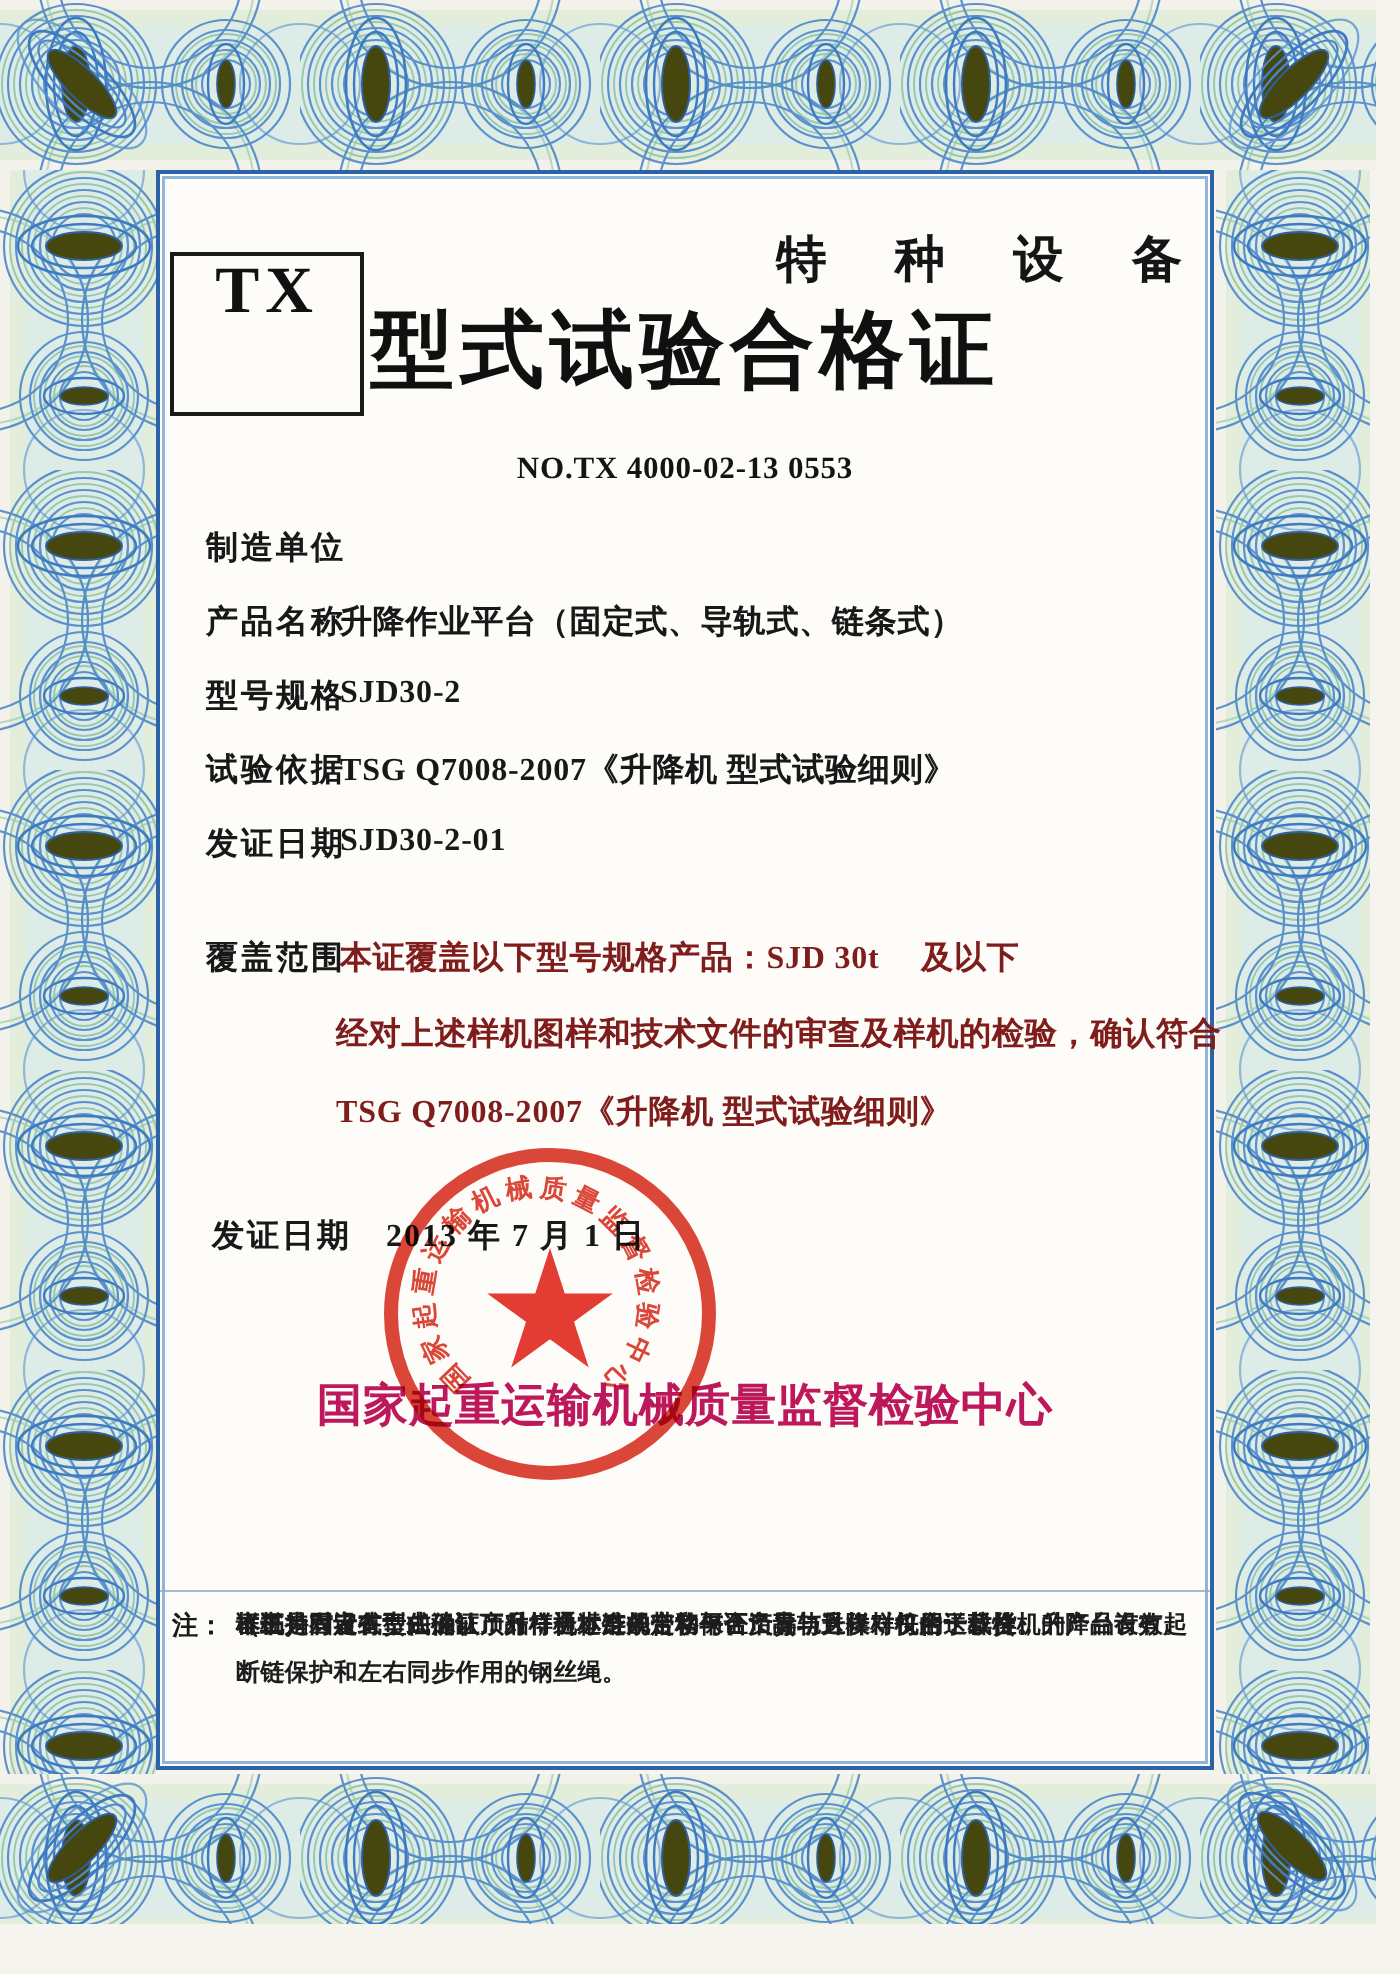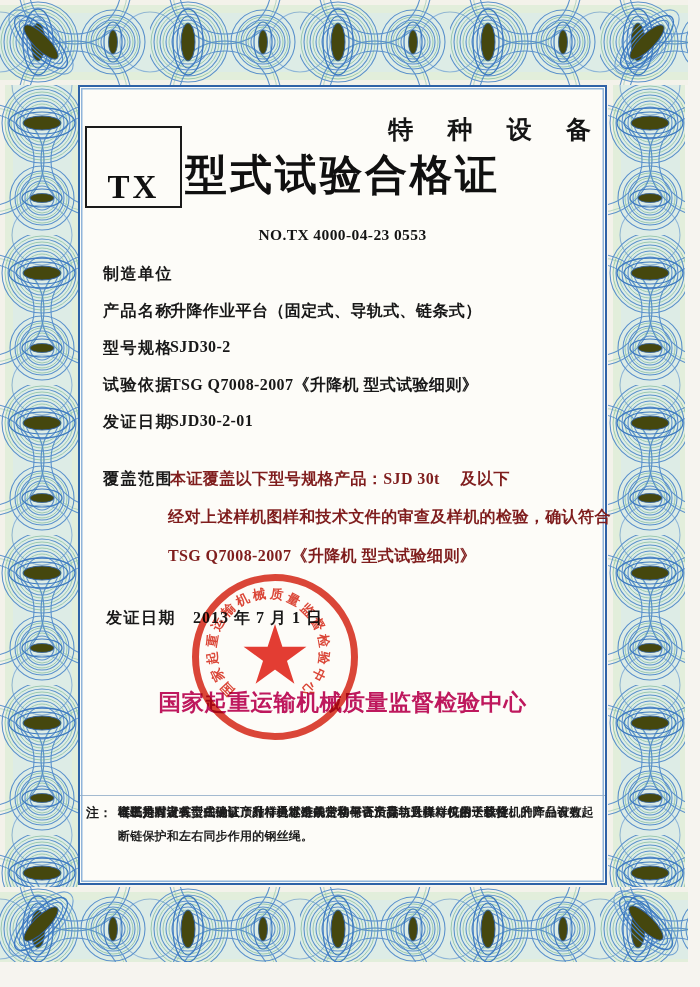--- a/index.html
+++ b/index.html
@@ -20,21 +20,21 @@
     position:absolute;left:78px;top:85px;width:525px;height:796px;
     background:#fdfcf8;
     border:2px solid #2e62a6;
     box-shadow: inset 0 0 0 1px #fdfcf8, inset 0 0 0 2.5px #90b4da;
   }
   .inner *{position:absolute;}
 
   .tx-badge{
     left:5px;top:39px;width:93px;height:78px;
     border:2.5px solid #1a1a1a;
-    display:flex;align-items:flex-end;justify-content:center;
+    display:flex;align-items:flex-start;justify-content:center;
   }
   .tx-badge span{position:static;font-size:33px;font-weight:700;letter-spacing:3px;color:#111;}
 
   .title-top{left:0;top:26px;width:525px;text-align:right;
     font-size:25px;font-weight:600;letter-spacing:14px;text-indent:14px;color:#151515;}
   .title-main{left:0;top:60px;width:525px;text-align:center;
     font-size:42px;font-weight:700;letter-spacing:3px;color:#101010;}
   .cert-no{left:0;top:139px;width:525px;text-align:center;
     font-size:15.5px;font-weight:700;letter-spacing:0.4px;color:#141414;}
 
@@ -193,21 +193,21 @@
   </svg>
 
   <div class="inner">
 
     <div class="tx-badge">
       <span>TX</span>
     </div>
 
     <div class="title-top">特 种 设 备</div>
     <div class="title-main">型式试验合格证</div>
-    <div class="cert-no">NO.TX 4000-04-23 0553</div>
+    <div class="cert-no">NO.TX 4000-02-13 0553</div>
 
     <div class="field-row" style="top:177px">
       <span class="field-label">制造单位</span>
     </div>
     <div class="field-row" style="top:214px">
       <span class="field-label">产品名称</span>
       <span class="field-value">升降作业平台（固定式、导轨式、链条式）</span>
     </div>
     <div class="field-row" style="top:251px">
       <span class="field-label">型号规格</span>

